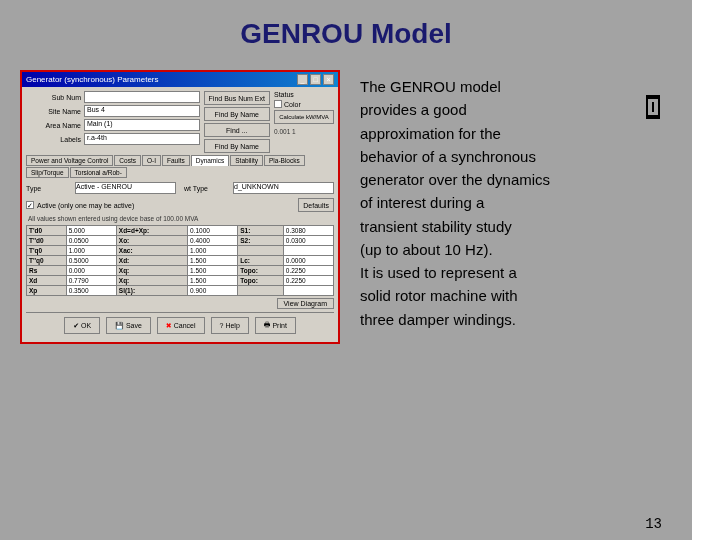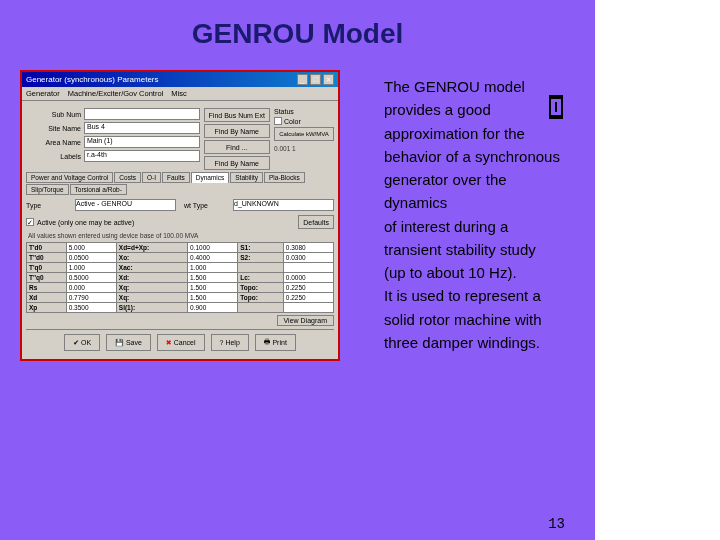--- a/index.html
+++ b/index.html
@@ -7,23 +7,23 @@
     body {
       width: 720px;
       height: 540px;
       background: #ffffff;
       font-family: Arial, sans-serif;
       overflow: hidden;
       position: relative;
     }
 
     .page-container {
-      width: 595px;
+      width: 692px;
       height: 540px;
-      background: #8b5cf6;
+      background: #a3a3a3;
       position: relative;
     }
 
     
     .title-bar {
       text-align: center;
       padding: 18px 0 10px 0;
     }
 
     .title-text {
@@ -248,21 +248,20 @@
     }
 
     .dlg-btn-icon {
       font-size: 7px;
     }
 
     
     .description-area {
       flex: 1;
       padding-top: 5px;
-      margin-left: 24px;
     }
 
     .description-text {
       font-size: 15px;
       line-height: 1.55;
       color: #000000;
     }
 
     
     .cursor-indicator {
@@ -323,25 +322,20 @@
 
         <div class="dialog-titlebar">
           <span>Generator (synchronous) Parameters</span>
           <div class="dialog-titlebar-buttons">
             <div class="titlebar-btn">_</div>
             <div class="titlebar-btn">□</div>
             <div class="titlebar-btn">×</div>
           </div>
         </div>
 
-        <div class="dialog-menu">
-          <span>Generator</span>
-          <span>Machine/Exciter/Gov Control</span>
-          <span>Misc</span>
-        </div>
 
         <div class="dialog-body">
 
           <div style="display:flex; gap:4px;">
             <div style="flex:1;">
               <div class="form-row">
                 <span class="form-label">Sub Num</span>
                 <div class="form-input"></div>
               </div>
               <div class="form-row">

